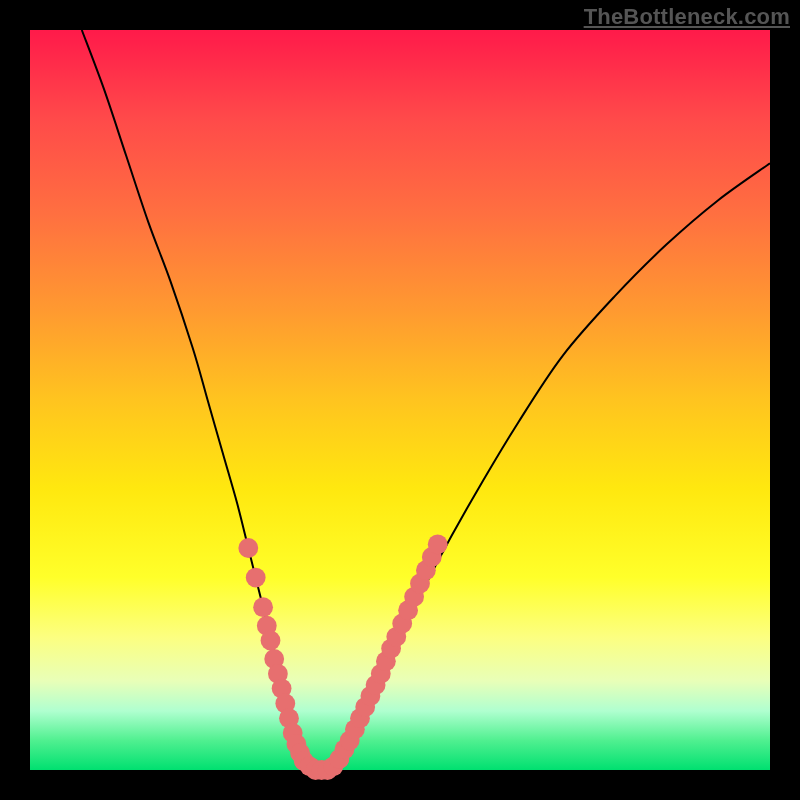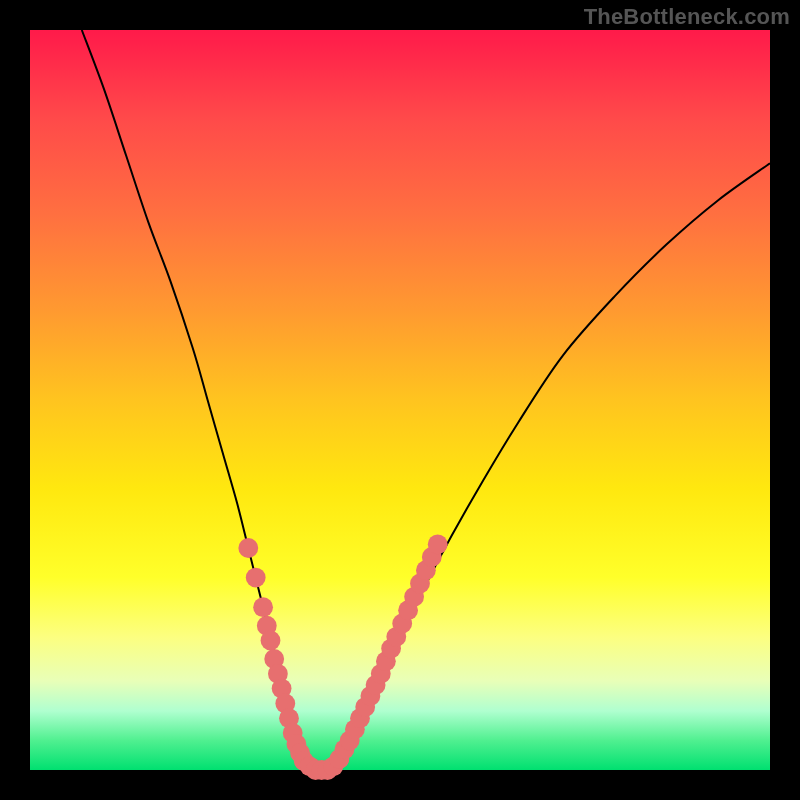--- a/index.html
+++ b/index.html
@@ -32,20 +32,21 @@
   }
   .watermark {
     position: absolute;
     top: 4px;
     right: 10px;
     font-family: Arial, Helvetica, sans-serif;
     font-size: 22px;
     font-weight: 600;
     color: #555;
     letter-spacing: 0.2px;
+    text-decoration: underline;
   }
   svg.curves {
     position: absolute;
     top: 30px;
     left: 30px;
     width: 740px;
     height: 740px;
     overflow: visible;
   }
 </style>

